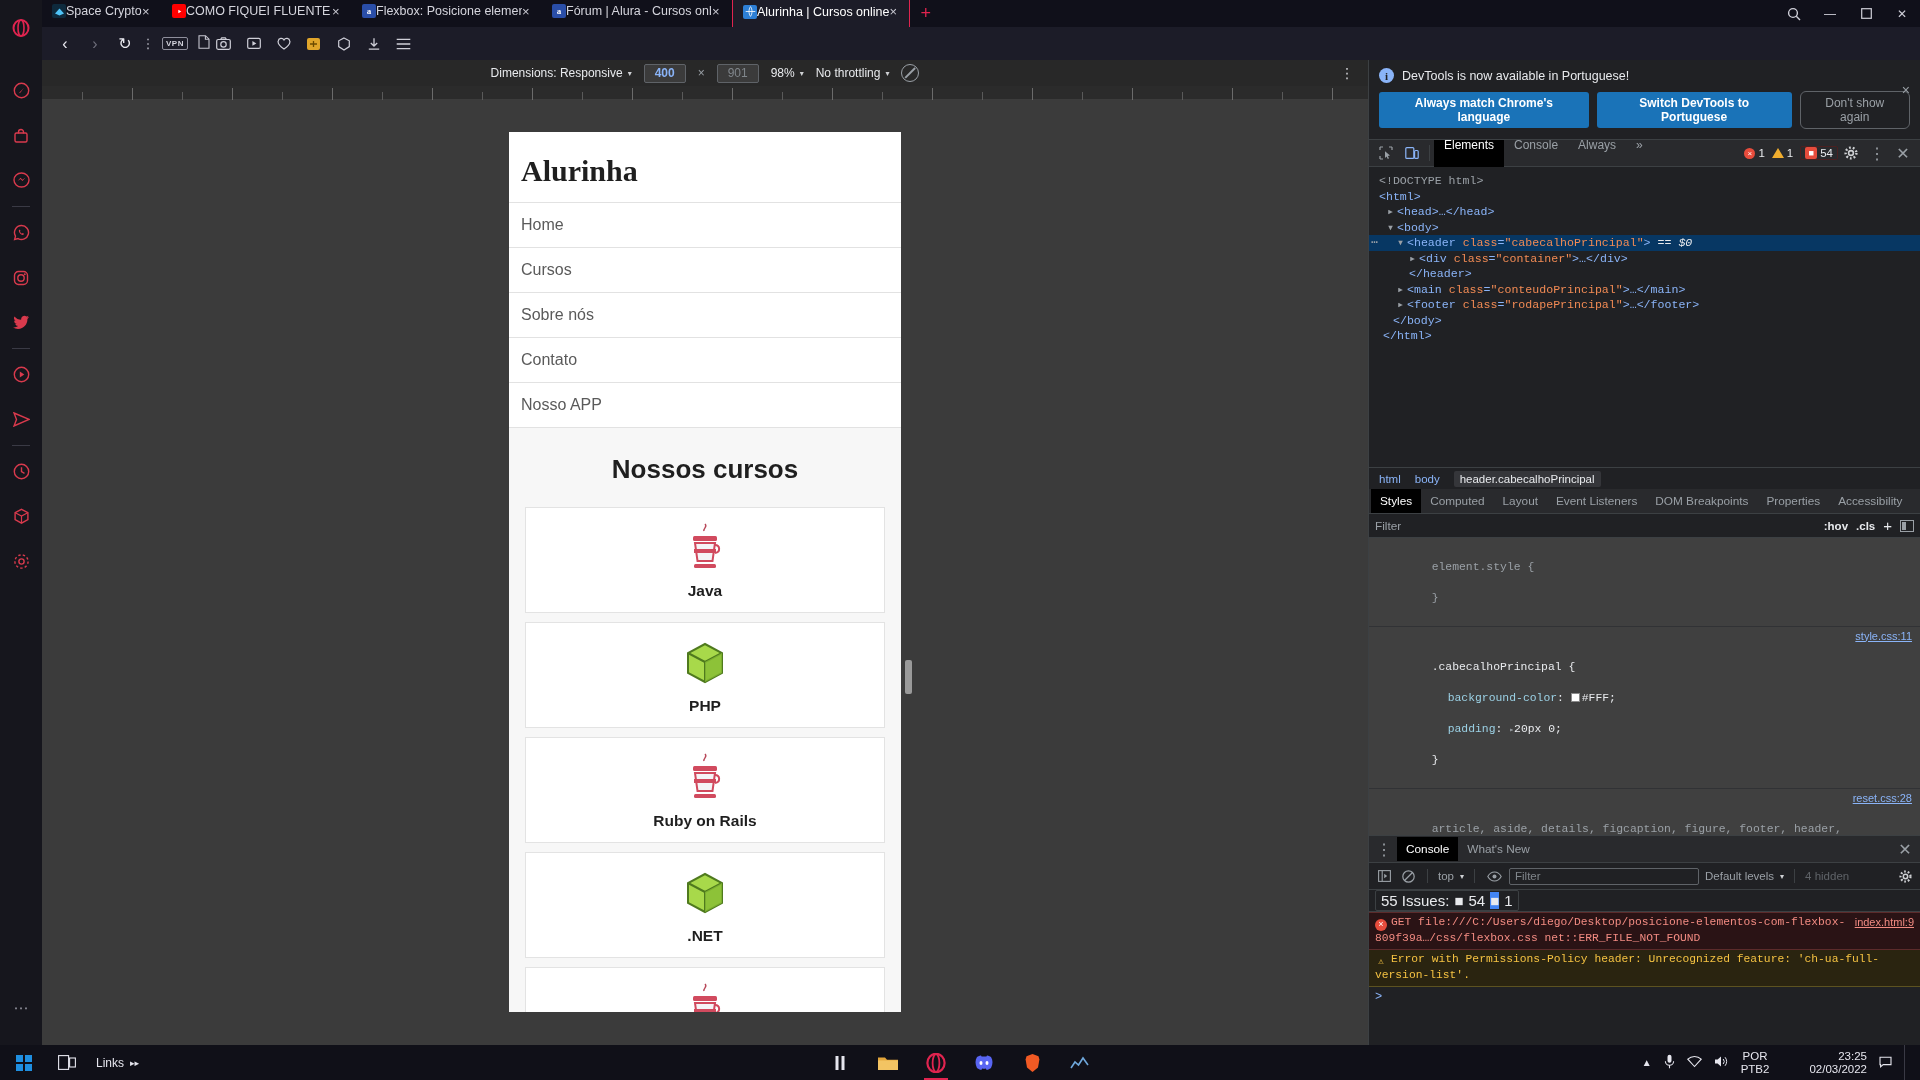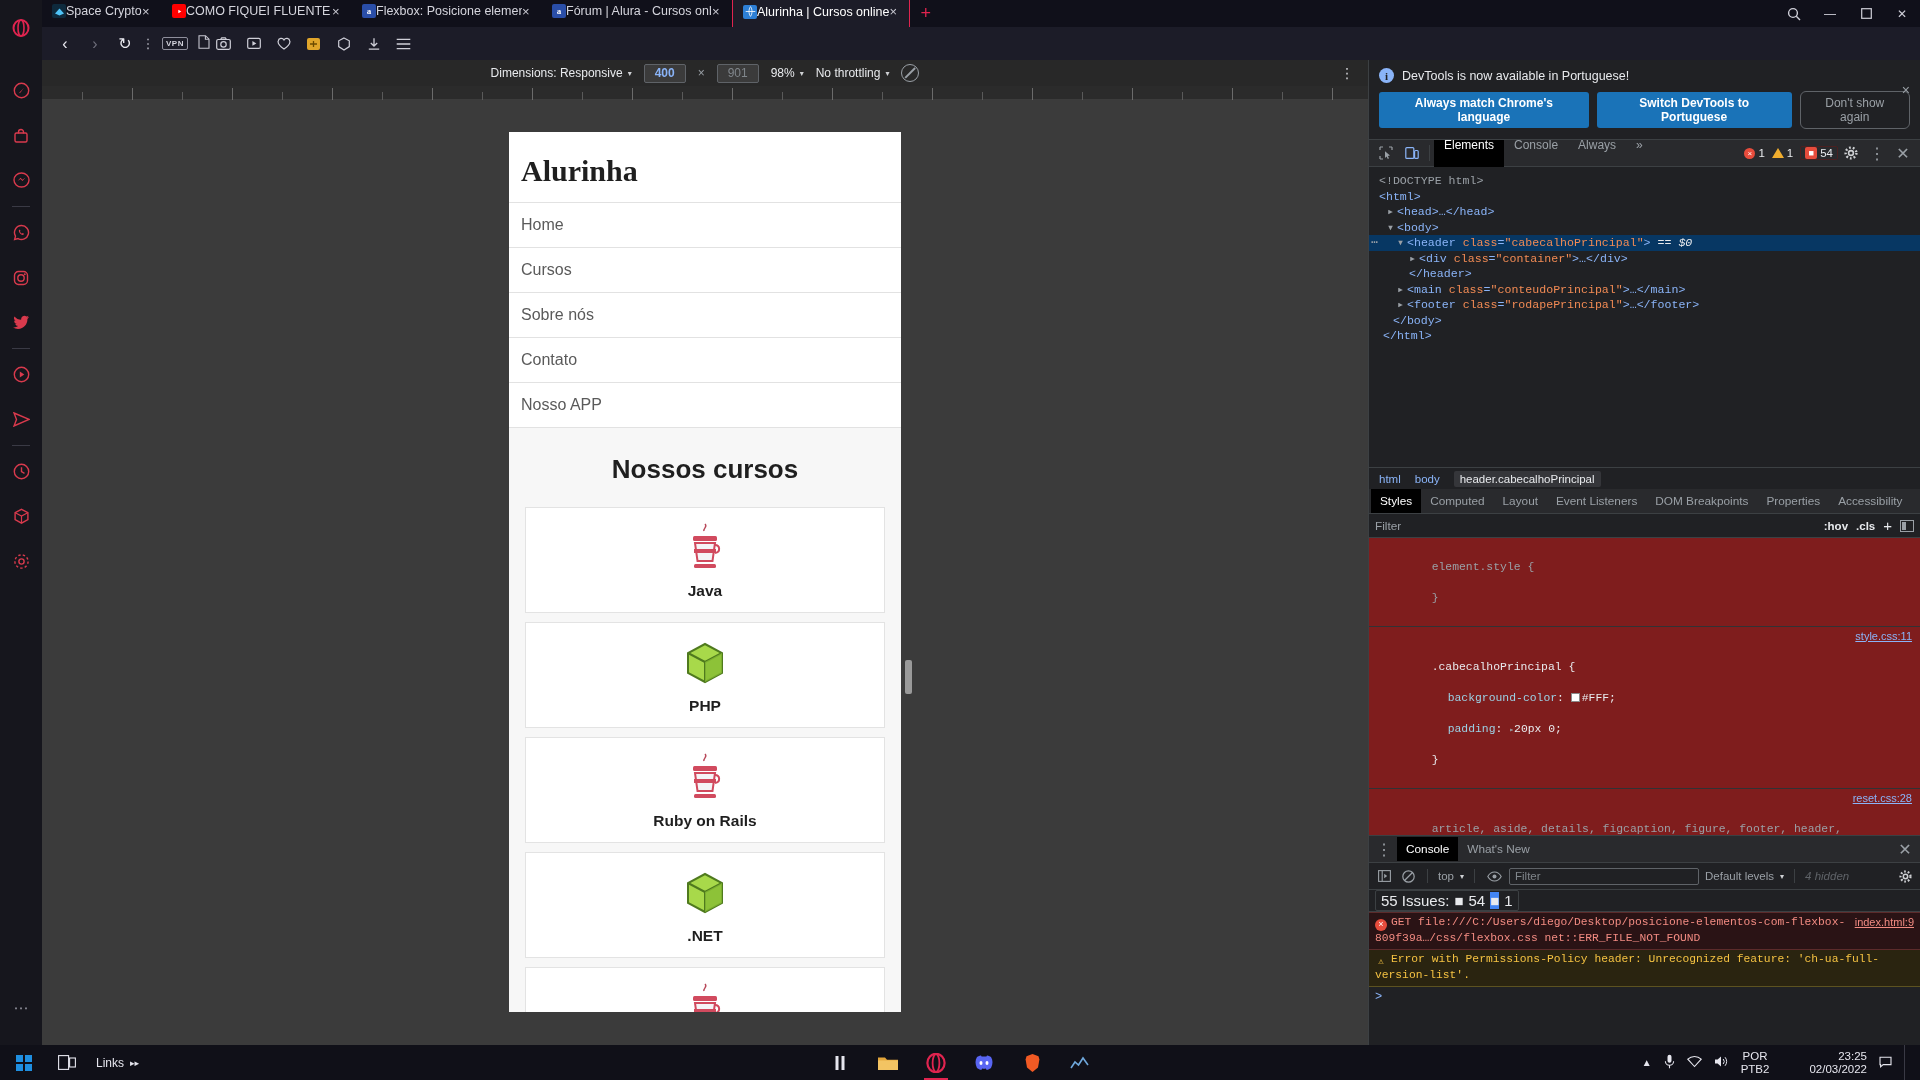--- a/index.html
+++ b/index.html
@@ -238,21 +238,21 @@
     border-bottom: 1px solid #3c4043; padding: 0 6px; gap: 8px;
     font-size: 11.8px; color: #9aa0a6;
   }
   .dt-filterbar .fgrow { flex: 1 1 auto; }
   .hovbtn { color:#e8eaed; font-weight:bold; font-size: 11.5px; }
   .plusbtn { color:#e8eaed; font-size: 15px; }
   .sidebtn { border:1px solid #9aa0a6; width:14px;height:12px;position:relative; }
   .sidebtn::after{content:"";position:absolute;left:1px;top:1px;width:4px;height:8px;background:#9aa0a6;}
 
   .dt-styles {
-    flex: 1 1 auto; background: #7f1d1d; overflow: hidden;
+    flex: 1 1 auto; background: #404040; overflow: hidden;
     font-family: "Liberation Mono", monospace; font-size: 11.4px;
     line-height: 15.5px; color: #e8eaed; padding: 4px 0 0 0;
   }
   .srule { padding: 2px 8px 4px 8px; border-bottom: 1px solid #313235;
     position: relative; white-space: pre-wrap; }
   .sel-txt { color: #e8eaed; }
   .prop { color: #9bd1e5; padding-left: 16px; display:inline-block; }
   .pval { color: #e8eaed; }
   .src { position: absolute; right: 8px; top: 2px; color: #8ab4f8;
     text-decoration: underline; font-size: 11px; font-family:"Liberation Sans",sans-serif; }
@@ -811,21 +811,21 @@
         <span class="dt-icbtn" style="width:18px;">
           <svg width="15" height="11" viewBox="0 0 15 11">
               <path d="M.8 5.5S3.3 1 7.5 1s6.7 4.5 6.7 4.5-2.5 4.5-6.7 4.5S.8 5.5.8 5.5z" fill="none" stroke="#9aa0a6" stroke-width="1.1"></path>
               <circle cx="7.5" cy="5.5" r="2" fill="#9aa0a6"></circle>
             </svg>
         </span>
         <span class="filter-inp">Filter</span>
         <span>Default levels</span>
         <span class="caret" style="font-size:8px;color:#cfd1d4;">▾</span>
         <span class="dt-sep" style="height:14px;"></span>
-        <span style="color:#5f6368;font-style:italic;">4 hidden</span>
+        <span style="color:#5f6368;">4 hidden</span>
         <span class="grow"></span>
         <span class="dt-icbtn" style="width:18px;">
           <svg width="13" height="13" viewBox="0 0 13 13">
               <circle cx="6.5" cy="6.5" r="2.2" fill="none" stroke="#cfd1d4" stroke-width="1.5"></circle>
               <circle cx="6.5" cy="6.5" r="5" fill="none" stroke="#cfd1d4" stroke-width="2.2" stroke-dasharray="1.7 1.9"></circle>
             </svg>
         </span>
       </div>
 
       <div class="issues-row">

